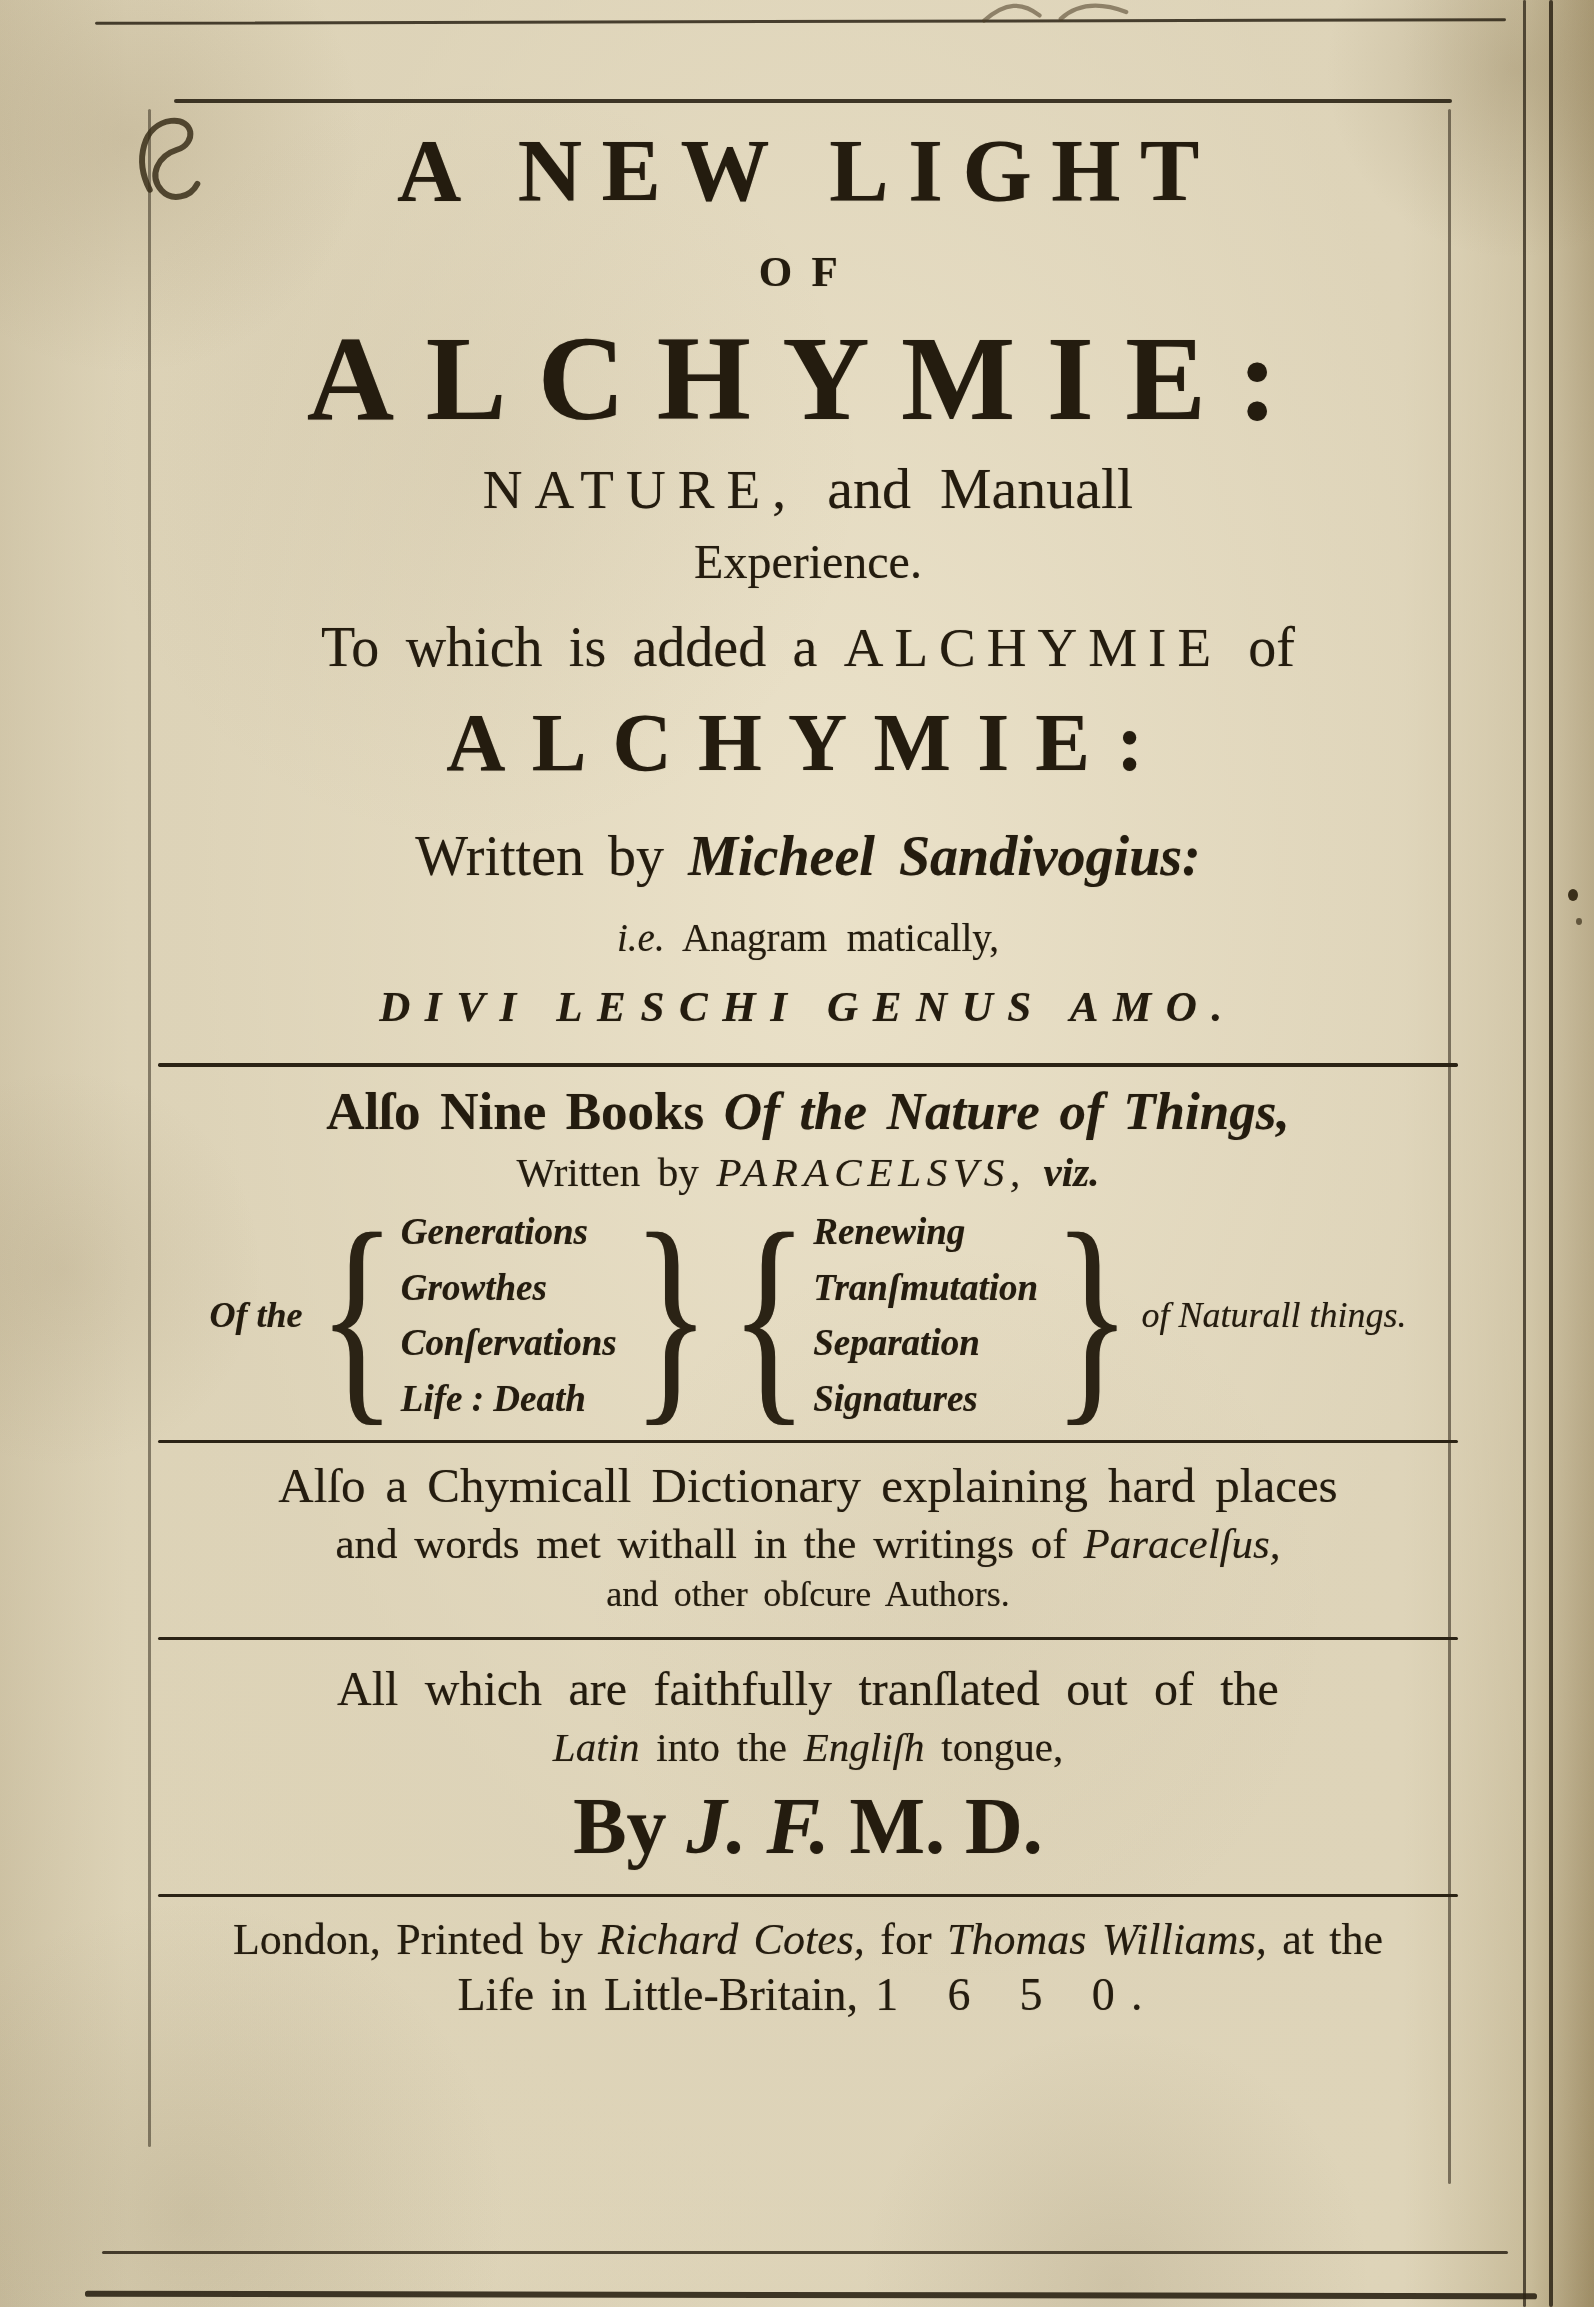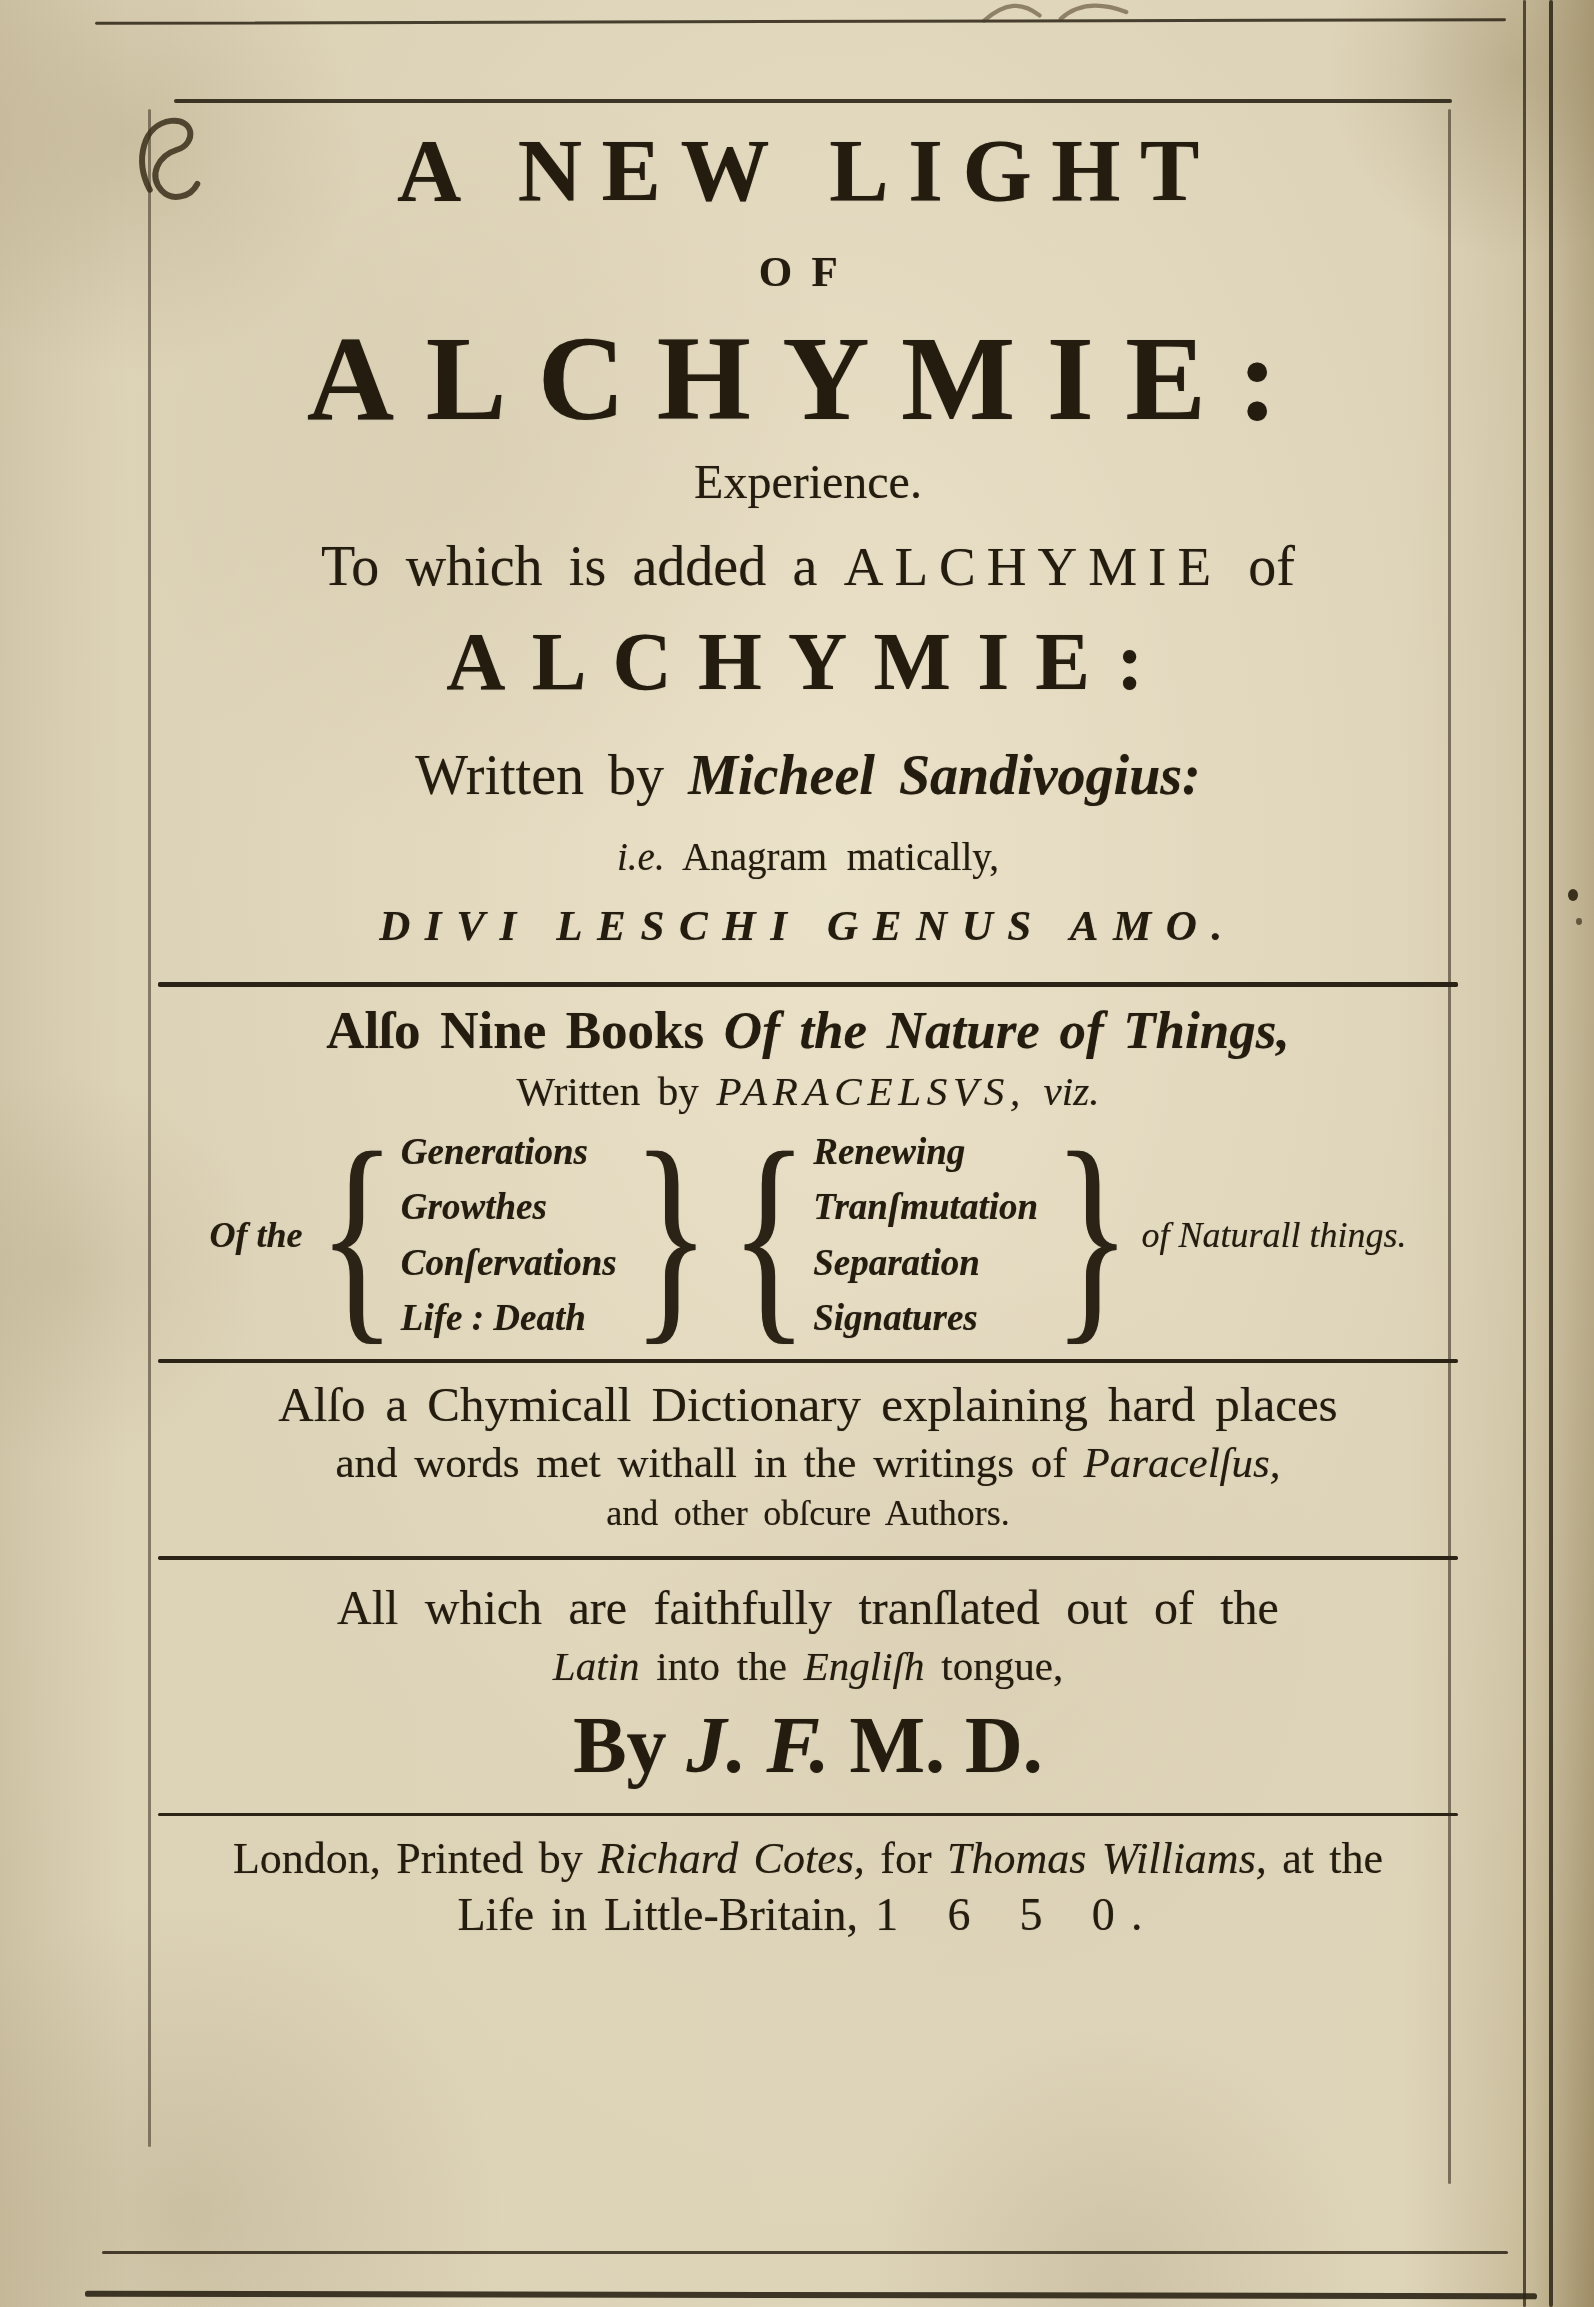--- a/index.html
+++ b/index.html
@@ -61,21 +61,21 @@
   .rule { height:3.4px; background:#2b2315; width:100%; border-radius:1.7px; }
   .rule.r1 { margin-top:32px; height:4.3px; }
   .rule.r2 { margin-top:13.6px; }
   .rule.r3 { margin-top:22px; }
   .rule.r4 { margin-top:22px; }
 
   .ninebooks { margin-top:13.6px; font-size:53px; font-weight:700; word-spacing:0.12em; }
   .ninebooks .it { font-style:italic; }
   .paraline { margin-top:6.8px; font-size:41px; word-spacing:0.18em; }
   .paraline .caps { font-style:italic; letter-spacing:0.14em; }
-  .paraline .viz { font-style:italic; }
+  .paraline .viz { font-style:italic;font-weight:bold; }
 
   .bracegrp { margin-top:8.5px; display:flex; justify-content:center; align-items:center; }
   .bracegrp .side-label { font-size:36px; font-style:italic; font-weight:700; }
   .brace { font-size:234px; line-height:0.9; font-weight:400; transform:scaleX(0.7); width:0.42em; color:#2b2315; }
   .bcol { display:flex; flex-direction:column; text-align:left; }
   .bcol span { font-size:37px; font-style:italic; font-weight:700; line-height:1.5; white-space:nowrap; }
   .right-label { font-size:36px; font-style:italic; font-weight:400; text-align:center; margin-left:5.1px; white-space:nowrap; }
 
   .dict1 { margin-top:13.6px; font-size:49px; word-spacing:0.16em; }
   .dict2 { margin-top:5.1px;  font-size:43px; word-spacing:0.14em; }
@@ -119,20 +119,24 @@
 </svg>
 <div class="dot" style="left:1568px; top:889px; width:10.2px; height:12px;"></div>
 <div class="dot" style="left:1576px; top:918px; width:6px; height:6.8px; opacity:0.7;"></div>
 
 <div class="content">
 
   <div class="title-main">A NEW LIGHT</div>
   <div class="title-of">OF</div>
   <div class="title-alch">ALCHYMIE:</div>
 
+  <div class="sub2">
+    <span class="caps">NATURE,</span>
+    <span>and Manuall</span>
+  </div>
   <div class="sub3">Experience.</div>
 
   <div class="treatise">
     <span>To which is added a</span>
     <span class="caps">ALCHYMIE</span>
     <span>of</span>
   </div>
   <div class="sulphur">ALCHYMIE:</div>
 
   <div class="writtenby">

